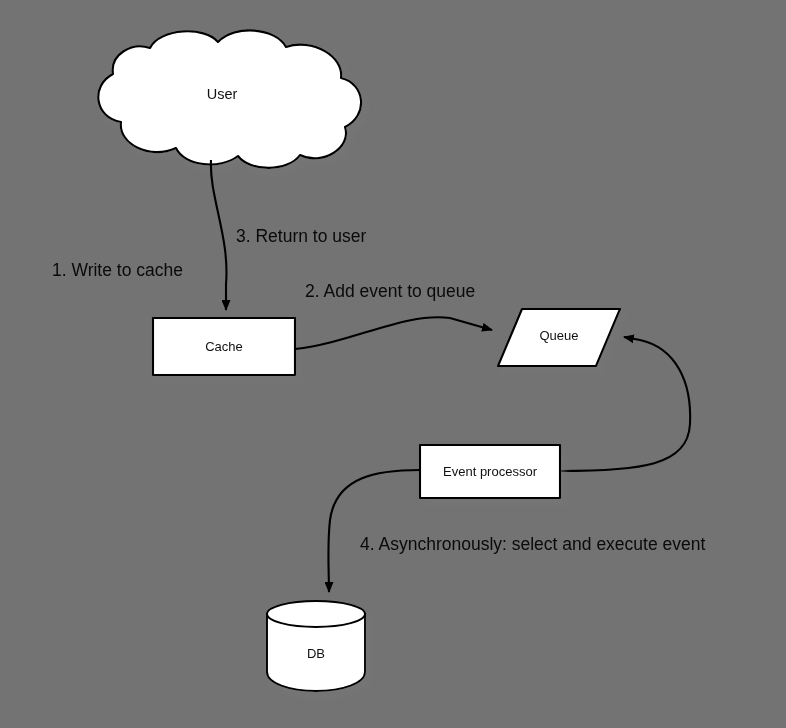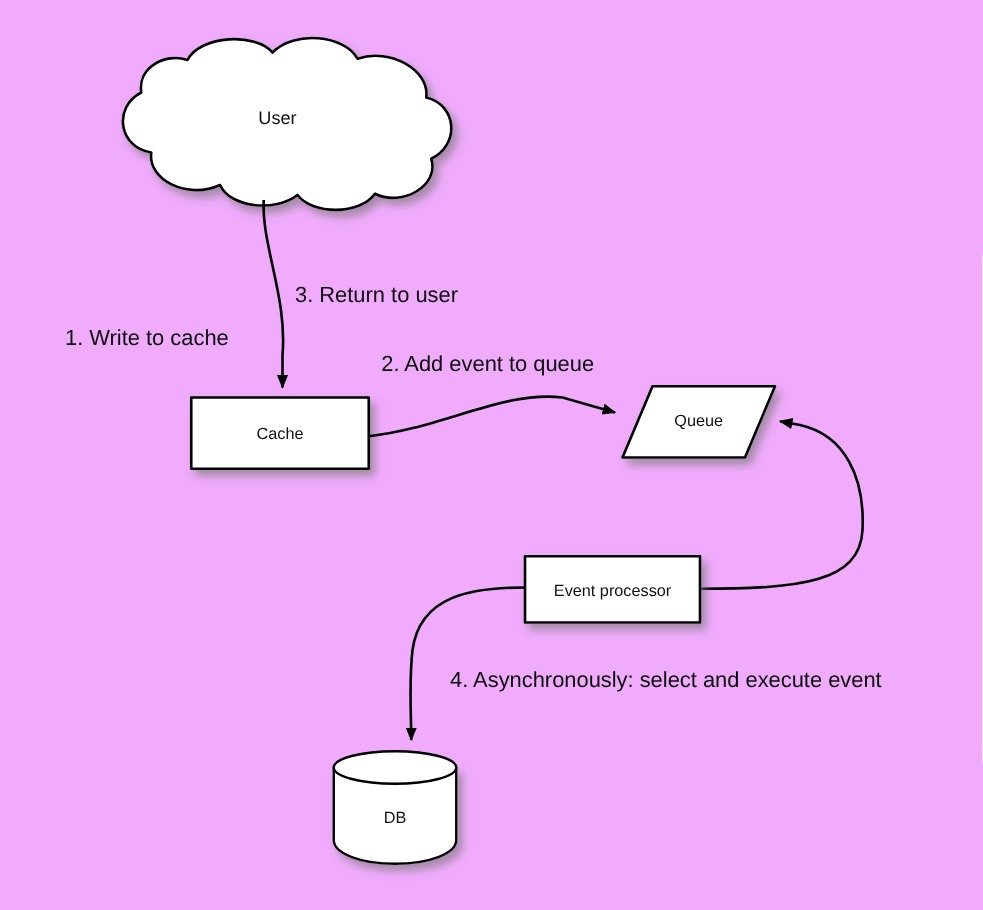--- a/index.html
+++ b/index.html
@@ -8,21 +8,21 @@
     padding: 0;
     background: #ffffff;
   }
   body {
     font-family: "Liberation Sans", sans-serif;
   }
   #diagram-canvas {
     position: relative;
     width: 786px;
     height: 728px;
-    background: #f0abfc;
+    background: #737373;
     overflow: hidden;
   }
   #diagram-svg {
     position: absolute;
     left: 0;
     top: 0;
     width: 786px;
     height: 728px;
   }
   .node-shape {

